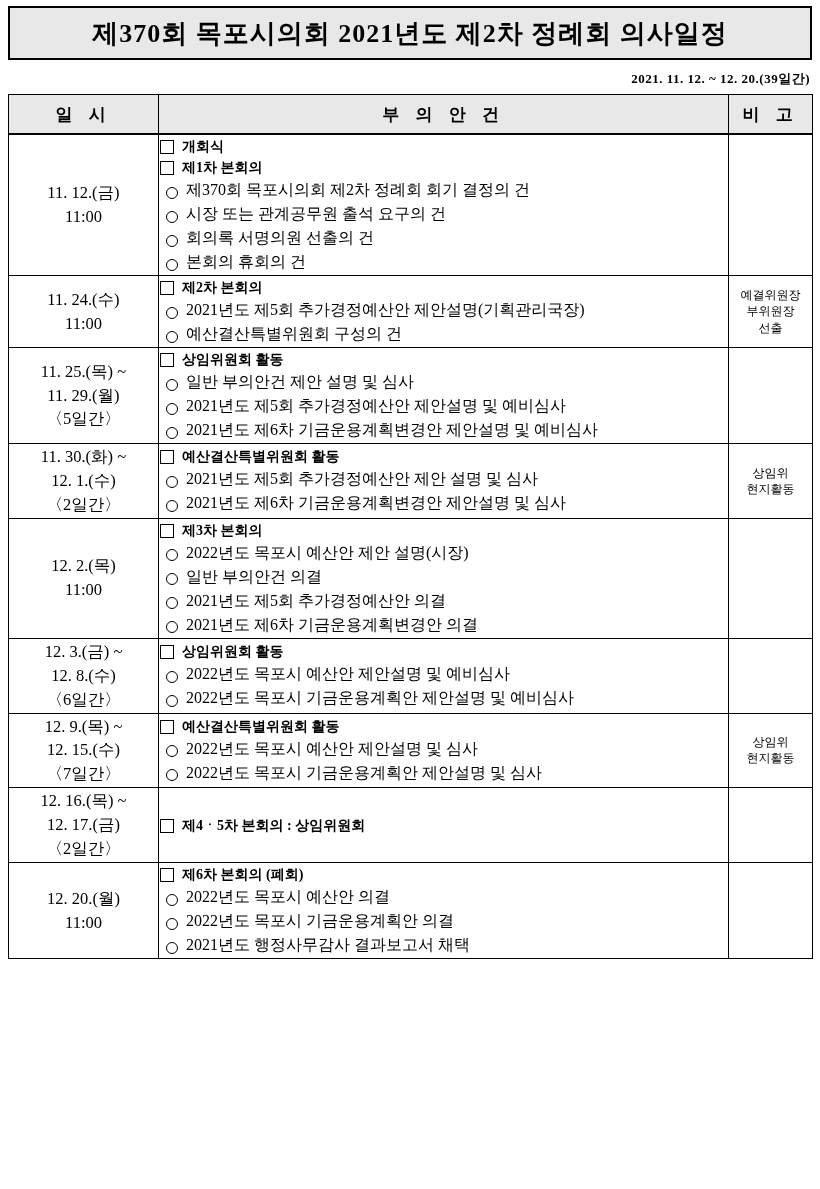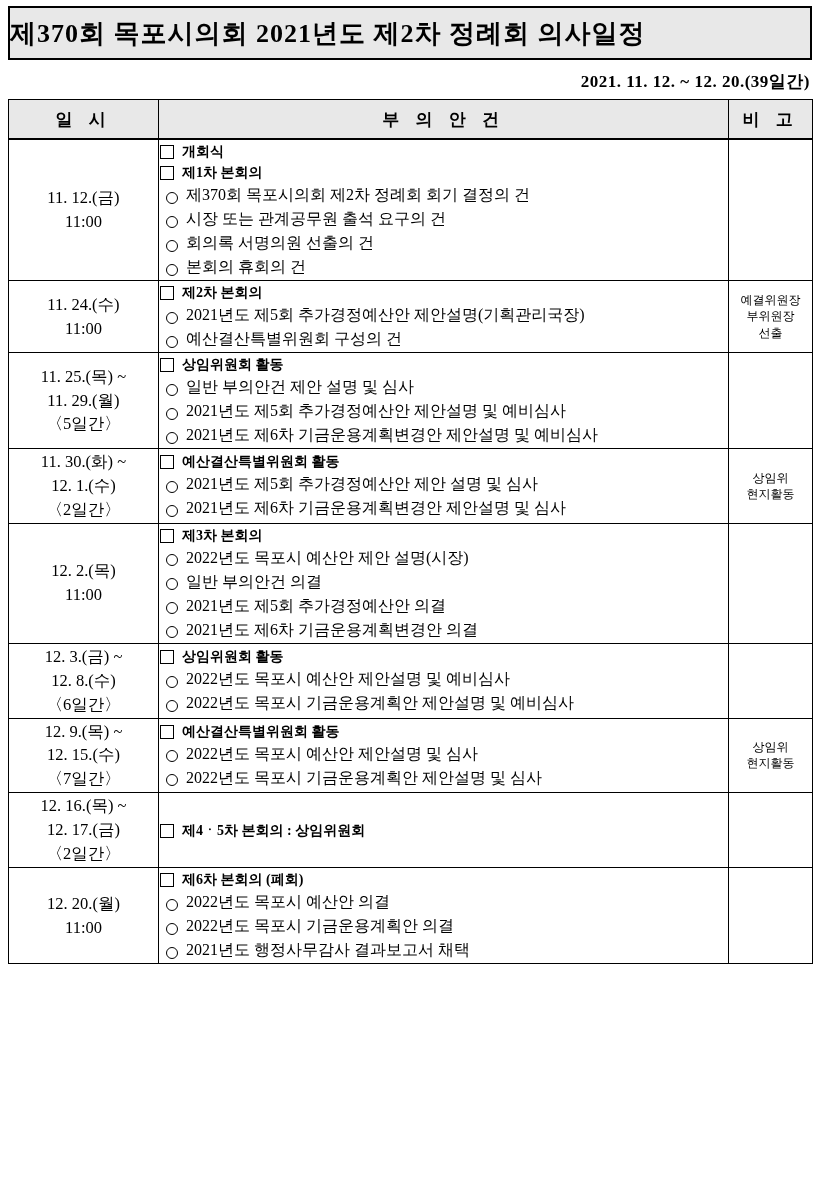--- a/index.html
+++ b/index.html
@@ -22,34 +22,34 @@
   }
 
   
   .title-bar {
     margin: 6px 8px 0 8px;
     border: 2px solid #000;
     background: #e8e8e8;
     height: 50px;
     display: flex;
     align-items: center;
-    justify-content: flex-start;
+    justify-content: center;
   }
   .title-text {
     font-size: 26px;
     font-weight: bold;
     letter-spacing: 1px;
     white-space: nowrap;
   }
 
   
   .date-range {
     margin: 10px 10px 6px 0;
     text-align: right;
-    font-size: 17px;
+    font-size: 13px;
     font-weight: bold;
     letter-spacing: 0.5px;
   }
 
   
   table.schedule {
     border-collapse: collapse;
     width: 804px;
     margin: 0 8px;
     table-layout: fixed;

